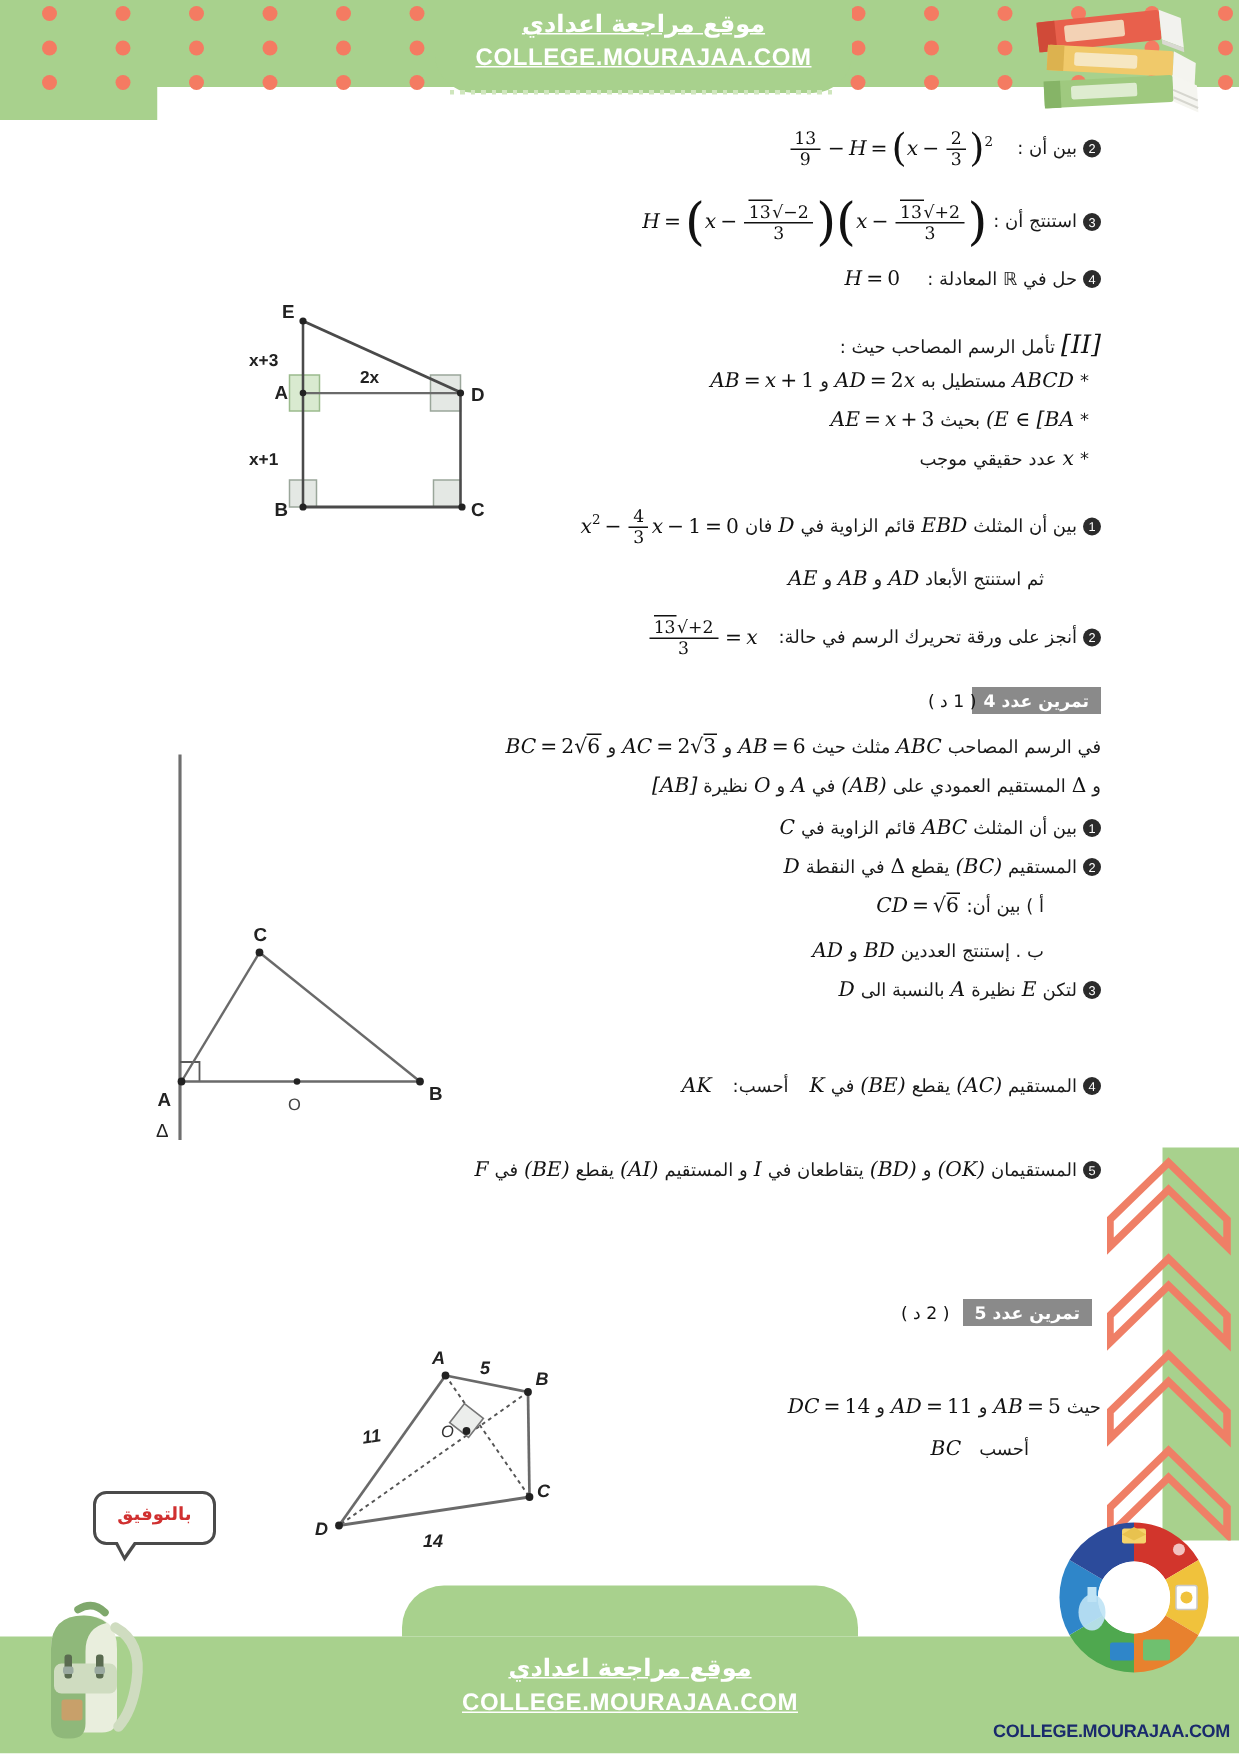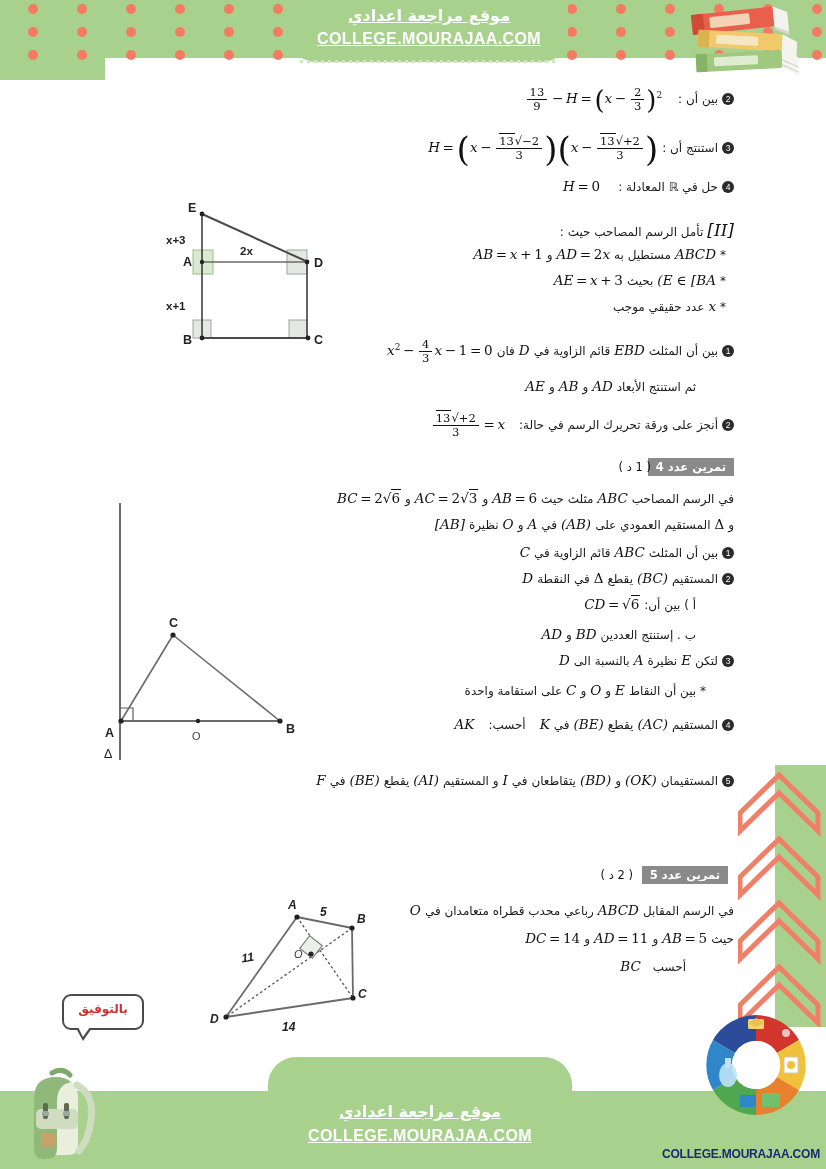--- a/index.html
+++ b/index.html
@@ -487,29 +487,20 @@
   <div class="rtl-line" style="top:572px; right:92px;">
     <span class="bullet-num">3</span>
     <span class="ar">لتكن</span>
     <span class="math" style="font-style:italic;">E</span>
     <span class="ar">نظيرة</span>
     <span class="math" style="font-style:italic;">A</span>
     <span class="ar">بالنسبة الى</span>
     <span class="math" style="font-style:italic;">D</span>
   </div>
 
-  <div class="rtl-line" style="top:602px; right:120px;">
-    <span class="ar">* بين أن النقاط</span>
-    <span class="math" style="font-style:italic;">E</span>
-    <span class="ar">و</span>
-    <span class="math" style="font-style:italic;">O</span>
-    <span class="ar">و</span>
-    <span class="math" style="font-style:italic;">C</span>
-    <span class="ar">على استقامة واحدة</span>
-  </div>
 
   <div class="rtl-line" style="top:636px; right:92px;">
     <span class="bullet-num">4</span>
     <span class="ar">المستقيم</span>
     <span class="math" style="font-style:italic;">(AC)</span>
     <span class="ar">يقطع</span>
     <span class="math" style="font-style:italic;">(BE)</span>
     <span class="ar">في</span>
     <span class="math" style="font-style:italic;">K</span>
     <span class="ar" style="margin-right:10px;">أحسب:</span>
@@ -553,26 +544,20 @@
       <text x="206" y="238" font-family="Liberation Sans, sans-serif" font-size="12.5" font-weight="bold" fill="#222">B</text>
       <text x="89" y="132" font-family="Liberation Sans, sans-serif" font-size="12.5" font-weight="bold" fill="#222">C</text>
       <text x="112" y="245" font-family="Liberation Sans, sans-serif" font-size="11" fill="#444">O</text>
       <text x="24" y="263" font-family="Liberation Sans, sans-serif" font-size="12.5" fill="#222">Δ</text>
     </svg>
   </div>
 
   <div class="ex-tag" style="top:786px; right:98px;">تمرين عدد 5</div>
   <div class="ex-dur" style="top:788px; right:193px;">( 2 د )</div>
 
-  <div class="rtl-line" style="top:822px; right:92px;">
-    <span class="ar">في الرسم المقابل</span>
-    <span class="math" style="font-style:italic;">ABCD</span>
-    <span class="ar">رباعي محدب قطراه متعامدان في</span>
-    <span class="math" style="font-style:italic;">O</span>
-  </div>
 
   <div class="rtl-line" style="top:850px; right:92px;">
     <span class="ar">حيث</span>
     <span class="math" style="font-style:italic;">AB = <span class="mathn">5</span></span>
     <span class="ar">و</span>
     <span class="math" style="font-style:italic;">AD = <span class="mathn">11</span></span>
     <span class="ar">و</span>
     <span class="math" style="font-style:italic;">DC = <span class="mathn">14</span></span>
   </div>
 

